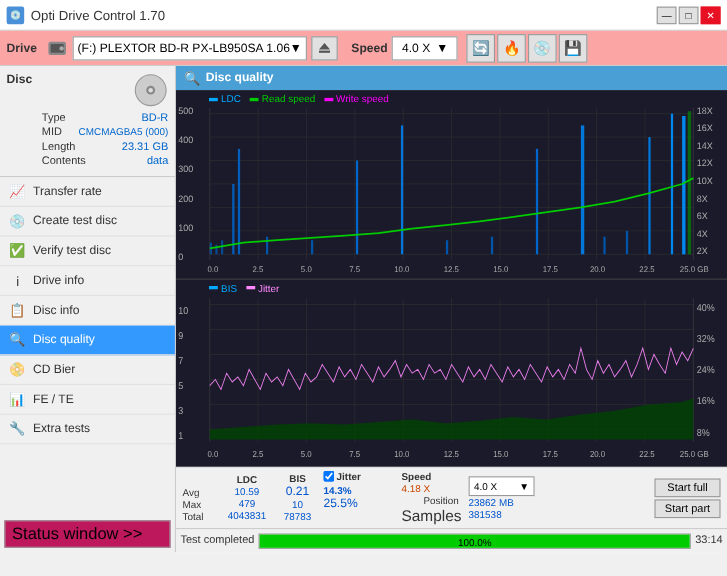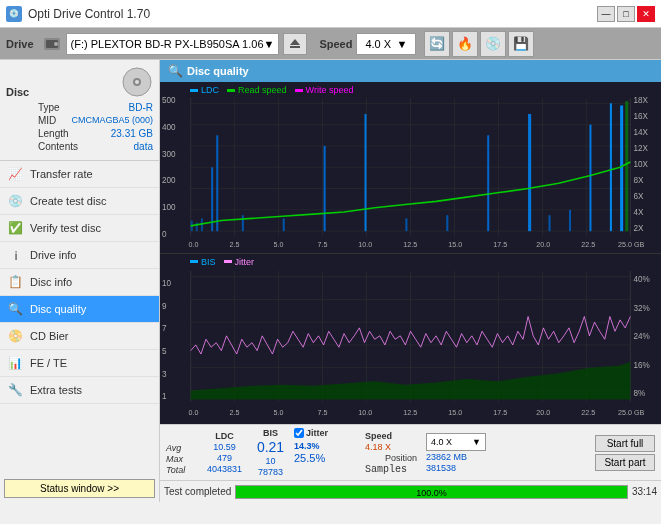--- a/index.html
+++ b/index.html
@@ -29,21 +29,21 @@
       align-items: center;
       padding: 2px 4px;
       border-bottom: 1px solid #ccc;
       height: 22px;
       gap: 4px;
     }
     .menu-item { padding: 2px 6px; cursor: pointer; font-size: 11px; color: #333; }
 
     
     .toolbar {
-      background: #a3a3a3;
+      background: #fca5a5;
       display: flex;
       align-items: center;
       padding: 3px 6px;
       border-bottom: 1px solid #ccc;
       height: 32px;
       gap: 4px;
     }
     .toolbar-label { font-size: 11px; color: #333; font-weight: bold; margin-right: 4px; }
     .drive-icon { width: 20px; height: 20px; display: flex; align-items: center; justify-content: center; }
     .drive-dropdown {
@@ -90,21 +90,21 @@
       flex-direction: column;
     }
 
     
     .disc-panel {
       padding: 6px;
       border-bottom: 1px solid #ccc;
     }
     .disc-panel-header {
       display: flex;
-      align-items: flex-end;
+      align-items: flex-start;
       justify-content: space-between;
       margin-bottom: 4px;
     }
     .disc-label { font-size: 11px; font-weight: bold; color: #333; }
     .disc-info-row { display: flex; justify-content: space-between; margin-bottom: 2px; font-size: 10px; margin-left: 32px; }
     .disc-info-key { color: #333; }
     .disc-info-val { color: #0066cc; font-weight: 500; }
     .label-row { display: flex; align-items: center; gap: 4px; margin-top: 2px; }
     .label-input { flex: 1; height: 18px; border: 1px solid #999; padding: 0 2px; font-size: 10px; background: white; }
 
@@ -120,25 +120,24 @@
       border-bottom: 1px solid #e0e0e0;
       gap: 6px;
     }
     .nav-item.active { background: #3399ff; color: white; }
     .nav-item-icon { width: 16px; height: 16px; display: flex; align-items: center; justify-content: center; font-size: 12px; }
 
     
     .status-btn {
       margin: 4px;
       padding: 3px 6px;
-      background: #fef9c3;
+      background: #be185d;
       border: 1px solid #999;
       cursor: pointer;
-      font-size: 10px;
-      text-align: center;
+      font-size: 15px;
     }
 
     
     .content-area {
       flex: 1;
       display: flex;
       flex-direction: column;
       background: white;
     }
 
@@ -510,56 +509,56 @@
             <text x="368" y="142" fill="#aaa" font-size="7">20.0</text>
             <text x="412" y="142" fill="#aaa" font-size="7">22.5</text>
             <text x="448" y="142" fill="#aaa" font-size="7">25.0 GB</text>
           </svg>
         </div>
       </div>
 
       <div style="background:#f0f0f0; border-top:1px solid #ccc; padding:3px 6px;">
         <div style="display:flex; gap:6px; align-items:center; flex-wrap:wrap;">
 
-          <div style="display:flex; flex-direction:column; gap:1px; min-width:30px;font-style:italic;">
+          <div style="display:flex; flex-direction:column; gap:1px; min-width:30px;">
             <span style="font-size:9px; color:#333; height:12px;"></span>
             <span style="font-size:9px; color:#333;">Avg</span>
             <span style="font-size:9px; color:#333;">Max</span>
             <span style="font-size:9px; color:#333;">Total</span>
           </div>
           <div style="display:flex; flex-direction:column; gap:1px; min-width:45px; text-align:center;">
             <span style="font-size:9px; color:#333; font-weight:bold;">LDC</span>
             <span style="font-size:9px; color:#0055cc;">10.59</span>
             <span style="font-size:9px; color:#0055cc;">479</span>
             <span style="font-size:9px; color:#0055cc;">4043831</span>
           </div>
           <div style="display:flex; flex-direction:column; gap:1px; min-width:35px; text-align:center;">
             <span style="font-size:9px; color:#333; font-weight:bold;">BIS</span>
-            <span style="font-size:14px; color:#0055cc;">0.21</span>
+            <span style="font-size:11px; color:#0055cc;">0.21</span>
             <span style="font-size:9px; color:#0055cc;">10</span>
             <span style="font-size:9px; color:#0055cc;">78783</span>
           </div>
 
           <div style="display:flex; flex-direction:column; gap:1px; min-width:65px;">
             <div class="jitter-checkbox" style="margin-bottom:2px;">
               <input type="checkbox" checked="" style="width: 10px; height: 10px;">
               <span style="font-size:9px; color:#333; font-weight:bold;">Jitter</span>
             </div>
             <span style="font-size:9px; color:#0055cc;font-weight:bold;">14.3%</span>
             <span style="font-size:11px; color:#0055cc;">25.5%</span>
             <span style="font-size:9px; color:#333; height:12px;"></span>
           </div>
 
           <div style="display:flex; flex-direction:column; gap:1px; min-width:55px;">
             <span style="font-size:9px; color:#333; font-weight:bold;">Speed</span>
             <span style="font-size:9px; color:#cc4400;">4.18 X</span>
             <div style="display:flex; align-items:center; gap:2px;">
               <span style="font-size:9px; color:#333;padding-left:20px;">Position</span>
             </div>
-            <span style="font-size:10px; color:#333;font-family:Liberation Mono, monospace;">Samples</span>
+            <span style="font-size:14px; color:#333;">Samples</span>
           </div>
           <div style="display:flex; flex-direction:column; gap:1px; min-width:60px;">
             <div class="speed-dropdown" style="height:18px; font-size:9px; border:1px solid #999; background:white; padding:1px 4px; display:flex; align-items:center; justify-content:space-between; cursor:pointer; min-width:52px;">
               <span>4.0 X</span>
               <span>▼</span>
             </div>
             <span style="font-size:9px; color:#0055cc;">23862 MB</span>
             <span style="font-size:9px; color:#0055cc;">381538</span>
           </div>
 

